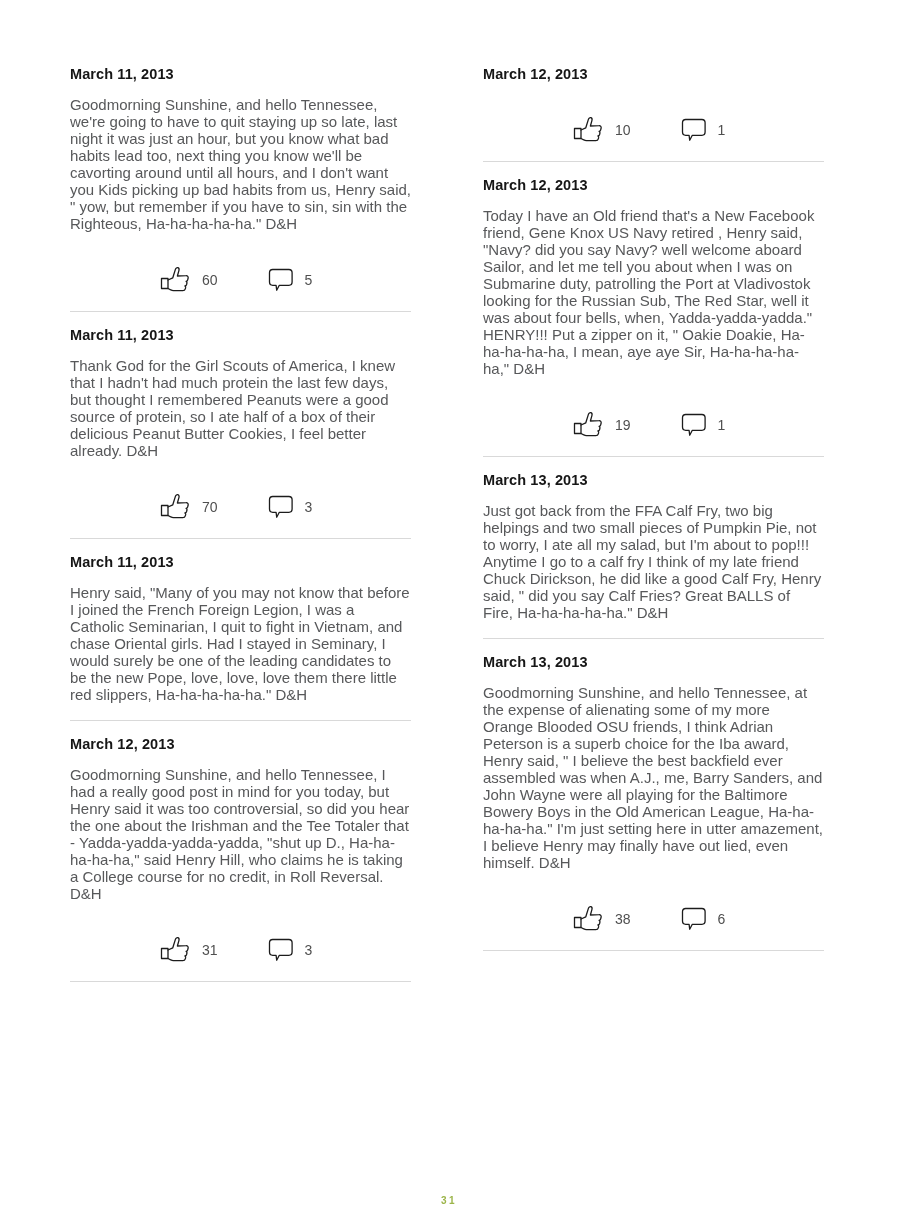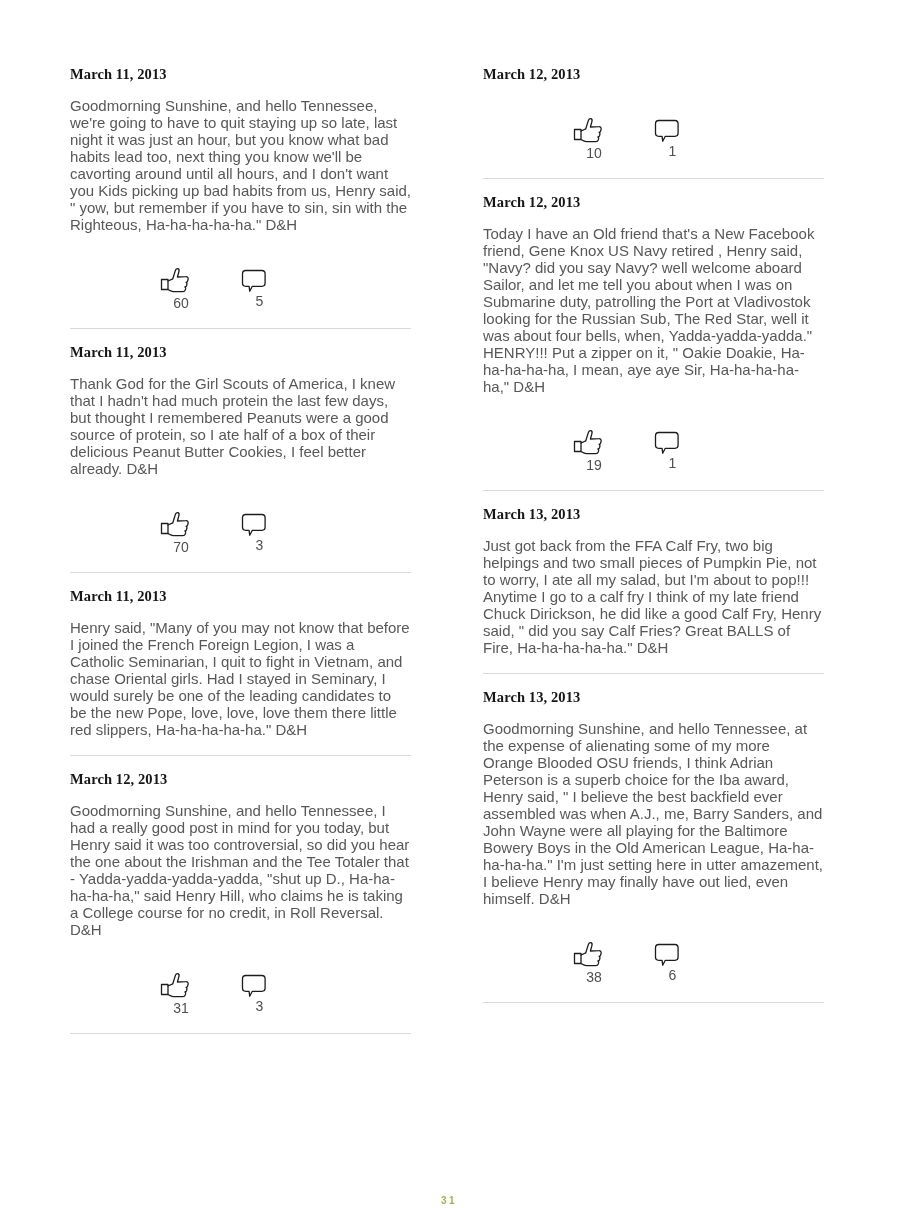--- a/index.html
+++ b/index.html
@@ -21,35 +21,34 @@
     border-bottom: 1px solid #d9d9d9;
     padding: 15px 0 17px 0;
   }
   .col > .post:first-child { padding-top: 0; }
   .post-date {
     margin: 0 0 14px 0;
     font-size: 14.5px;
     font-weight: 700;
     color: #161616;
     letter-spacing: 0.1px;
-    font-family: Liberation Serif, serif;
   }
   .post-body {
     margin: 0;
     font-size: 15px;
     line-height: 17px;
     color: #57585a;
   }
   .stats {
     display: flex;
     align-items: center;
     margin-top: 33px;
     padding-left: 90px;
   }
-  .stat { display: flex; align-items: center; flex-direction: column; }
+  .stat { display: flex; align-items: center; }
   .stat-comment { margin-left: 50px; }
   .stat .count {
     margin-left: 11px;
     font-size: 14px;
     color: #4f4f4f;
   }
   .icon-like svg, .icon-comment svg { display: block; }
   .page-number {
     position: absolute;
     left: 0; right: 0;

